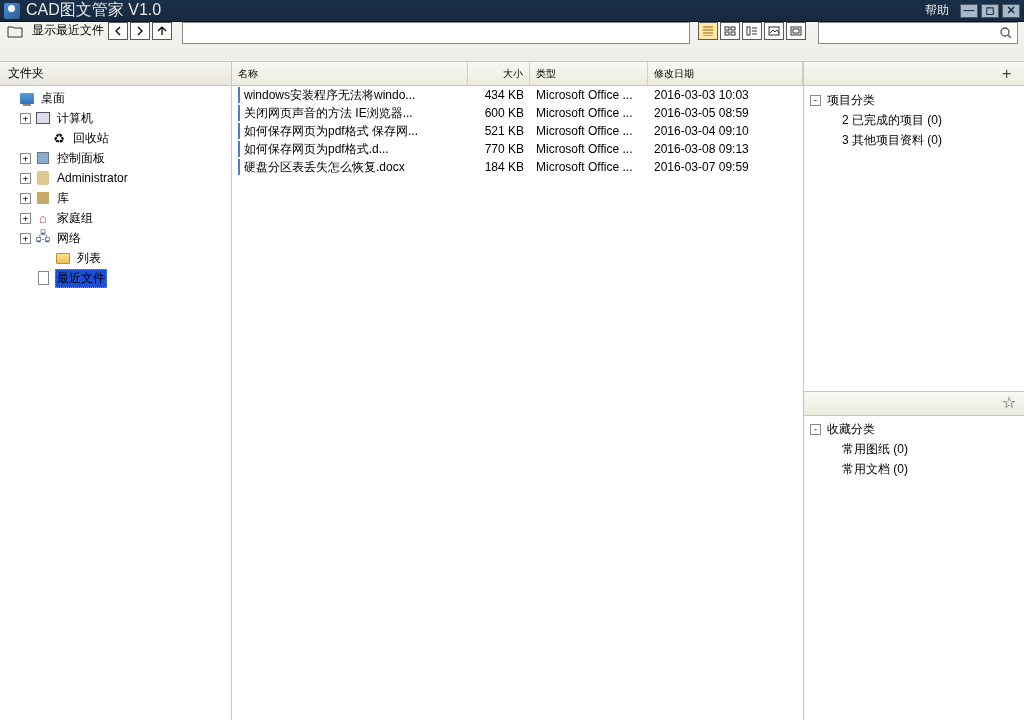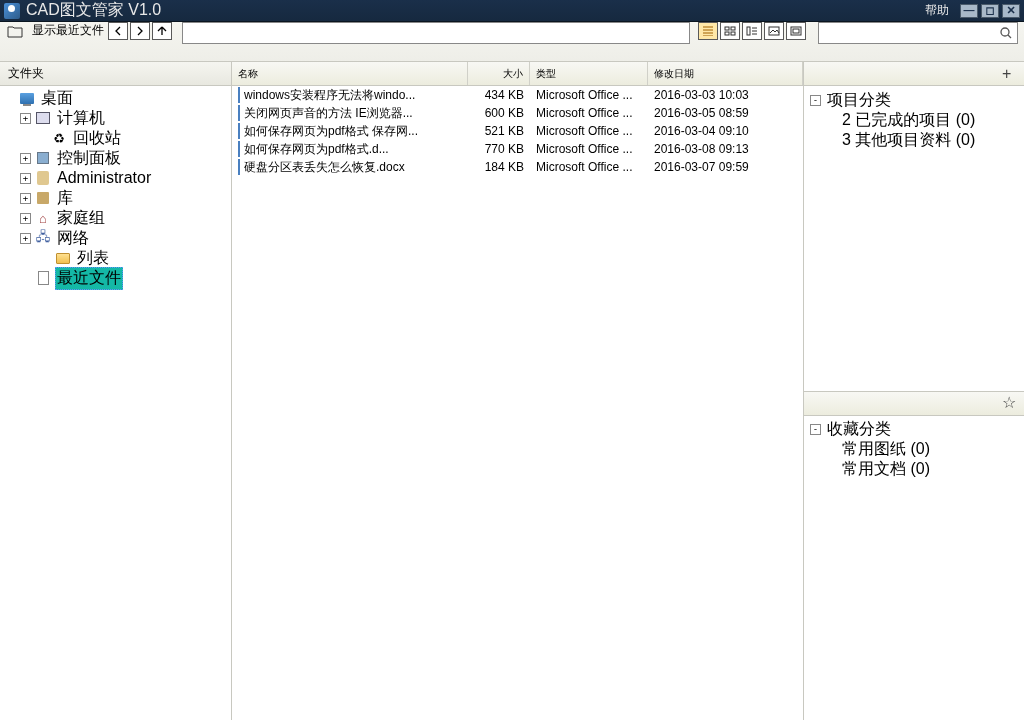--- a/index.html
+++ b/index.html
@@ -23,25 +23,25 @@
 .toolbar .view-btn.active { background: #ffe8a8; }
 .toolbar .search-box { width: 200px; height: 22px; border: 1px solid #888; background: #fff; margin-left: 8px; display: flex; align-items: center; padding: 0 4px; }
 .toolbar .search-box input { border: none; outline: none; flex: 1; font-size: 12px; }
 
 .main { display: flex; height: calc(720px - 22px - 40px); }
 
 .left-panel { width: 232px; border-right: 1px solid #c8c8c0; display: flex; flex-direction: column; justify-content: space-between; }
 .panel-header { height: 24px; background: linear-gradient(#f5f5f0, #e8e8e0); border-bottom: 1px solid #c8c8c0; padding: 0 8px; display: flex; align-items: center; font-size: 12px; }
 .tree { flex: 1; overflow: auto; padding: 2px 0; }
 .tree-row { display: flex; align-items: center; height: 20px; padding-left: 4px; cursor: pointer; white-space: nowrap; }
-.tree-row.selected .label { background: #14b8a6; border: 1px dotted #6090ff; padding: 0 1px; }
+.tree-row.selected .label { background: #1d4ed8; border: 1px dotted #6090ff; padding: 0 1px; }
 .tree-row .expander { width: 11px; height: 11px; border: 1px solid #888; background: #fff; display: flex; align-items: center; justify-content: center; font-size: 9px; line-height: 1; margin-right: 4px; font-family: monospace; }
 .tree-row .expander.blank { border: none; background: transparent; }
 .tree-row .icon { width: 16px; height: 16px; margin-right: 4px; display: inline-flex; align-items: center; justify-content: center; }
-.tree-row .label { font-size: 16px; padding: 0 2px; }
+.tree-row .label { font-size: 12px; padding: 0 2px; }
 
 .ico-desktop { background: linear-gradient(#5aa0e0, #2e70b0); border-radius: 1px; width: 14px; height: 11px; position: relative; }
 .ico-desktop::after { content: ""; position: absolute; bottom: -2px; left: 3px; width: 8px; height: 2px; background: #888; }
 .ico-computer { width: 14px; height: 12px; border: 1px solid #556; background: #dde; position: relative; }
 .ico-recycle { font-size: 13px; }
 .ico-cpanel { width: 12px; height: 12px; background: #8aaed0; border: 1px solid #678; }
 .ico-user { width: 12px; height: 14px; background: #e0c890; border-radius: 2px; }
 .ico-lib { width: 12px; height: 12px; background: #c8a868; border-radius: 1px; }
 .ico-home { font-size: 13px; color: #a04040; }
 .ico-network { font-size: 13px; color: #4060a0; }

